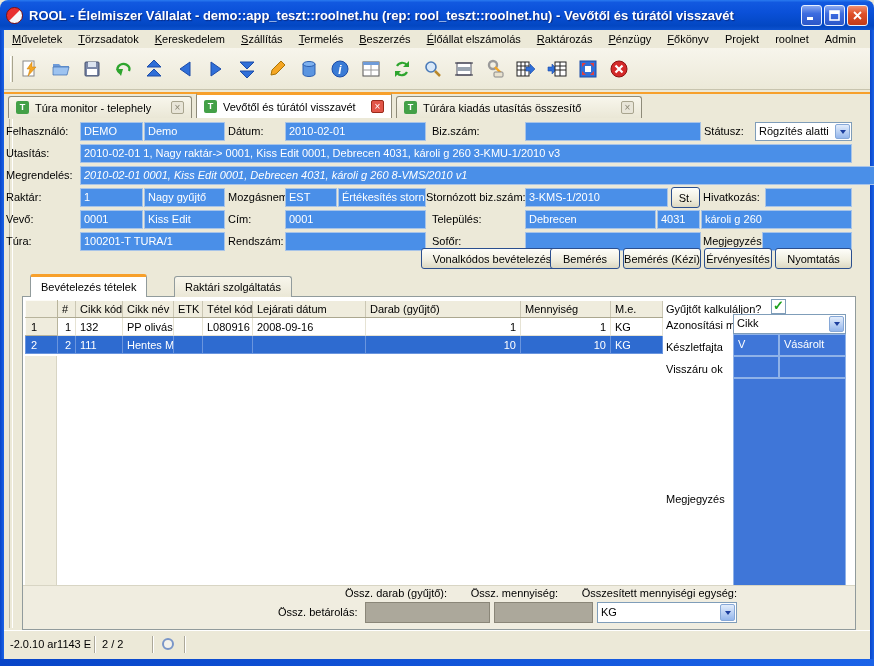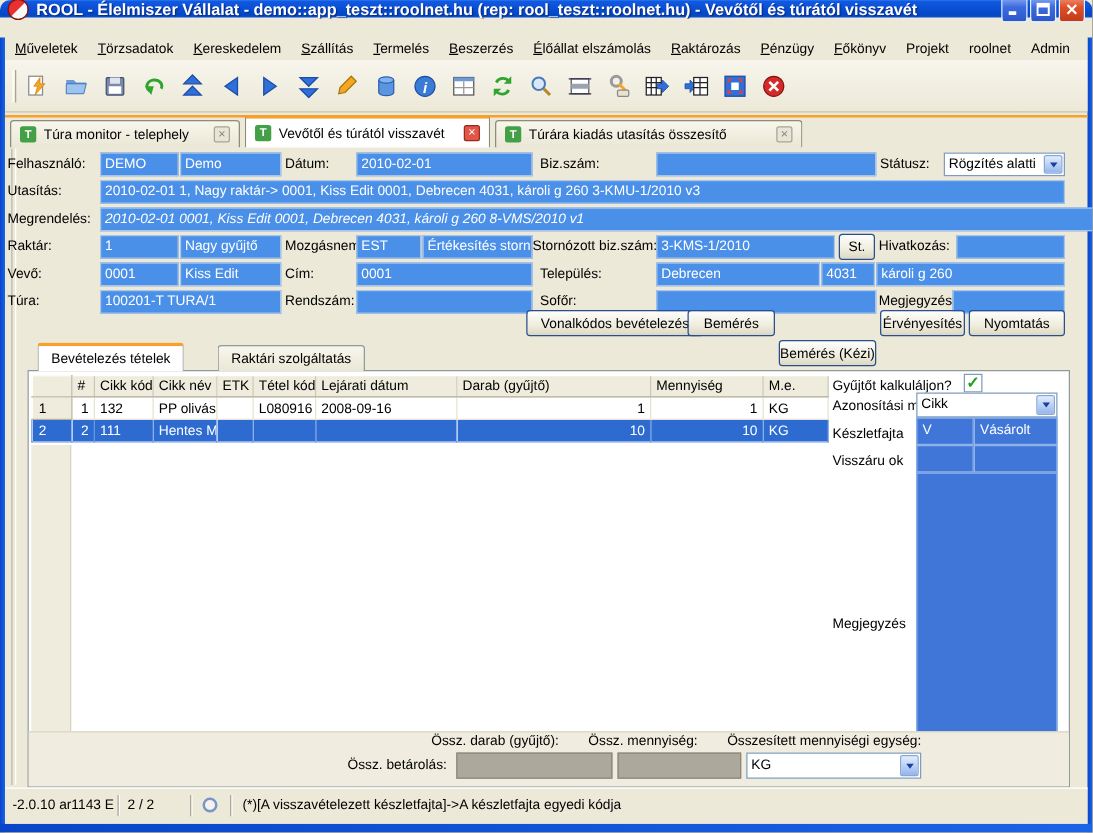--- a/index.html
+++ b/index.html
@@ -1,21 +1,21 @@
 <!DOCTYPE html>
 <html><head>
 <meta charset="utf-8">
 <style>
   * { margin:0; padding:0; box-sizing:border-box; }
   html,body { background:#777; }
   .screen { position:relative; width:874px; height:666px; overflow:hidden;
             font-family:"Liberation Sans", sans-serif; background:#ECE9D8; }
 
   
-  .titlebar { position:absolute; left:0; top:0; width:874px; height:14px;
+  .titlebar { position:absolute; left:0; top:0; width:874px; height:30px;
     background:linear-gradient(180deg,#2a7bf0 0%,#1259e0 8%,#0a50d8 42%,#0347c2 86%,#0d52cf 100%);
     border-radius:8px 8px 0 0; display:flex; align-items:center; padding:0 6px; }
   .frame { position:absolute; background:linear-gradient(90deg,#0845c8,#1b63e8); }
   .title-text { color:#fff; font-size:13px; font-weight:bold; text-shadow:1px 1px 1px #0a2a80;
     white-space:nowrap; overflow:hidden; flex:1; }
   .appicon { width:17px; height:17px; border-radius:50%; flex:none; margin-right:6px;
     background:linear-gradient(135deg,#e83030 48%,#f8f8f8 52%); border:1px solid #801010; }
   .tbtn { width:21px; height:21px; border-radius:3px; border:1px solid #e8f0ff; margin-left:2px;
     flex:none; display:flex; align-items:center; justify-content:center; }
   .tbtn.blue { background:linear-gradient(180deg,#89a9f0,#3d6ce0 40%,#2b57c8); }
@@ -346,21 +346,21 @@
   <span class="bf" style="left:80px;top:232px;width:145px;">100201-T TURA/1</span>
   <span class="lbl" style="left:228px;top:232px;">Rendszám:</span>
   <span class="bf" style="left:285px;top:232px;width:141px;"></span>
   <span class="lbl" style="left:432px;top:232px;">Sofőr:</span>
   <span class="bf" style="left:525px;top:232px;width:176px;"></span>
   <span class="lbl" style="left:703px;top:232px;">Megjegyzés:</span>
   <span class="bf" style="left:762px;top:232px;width:90px;"></span>
 
   <span class="xbtn" style="left:421px;top:248px;width:142px;">Vonalkódos bevételezés</span>
   <span class="xbtn" style="left:550px;top:248px;width:70px;">Bemérés</span>
-  <span class="xbtn" style="left:623px;top:248px;width:78px;margin-top:24px;">Bemérés (Kézi)</span>
+  <span class="xbtn" style="left:623px;top:248px;width:78px;">Bemérés (Kézi)</span>
   <span class="xbtn" style="left:704px;top:248px;width:68px;">Érvényesítés</span>
   <span class="xbtn" style="left:775px;top:248px;width:77px;">Nyomtatás</span>
 
   <div class="lower-panel"></div>
   <div class="dtab active" style="left:30px;top:274px;height:23px;">
       <span>Bevételezés tételek</span>
     </div>
   <div class="dtab" style="left:174px;top:276px;height:21px;">
       <span>Raktári szolgáltatás</span>
     </div>
@@ -447,16 +447,15 @@
         <i></i>
       </span></span>
 
   <div class="statusbar">
     <span class="stext" style="left:6px;">-2.0.10 ar1143 E</span>
     <span class="ssep" style="left:90px;"></span>
     <span class="stext" style="left:98px;">2 / 2</span>
     <span class="ssep" style="left:148px;"></span>
     <span class="scircle"></span>
     <span class="ssep" style="left:180px;"></span>
-    <span class="stext" style="left:190px;">(*)[A visszavételezett készletfajta]-&gt;A készletfajta egyedi kódja</span>
   </div>
 
 </div>
 
 </body></html>

